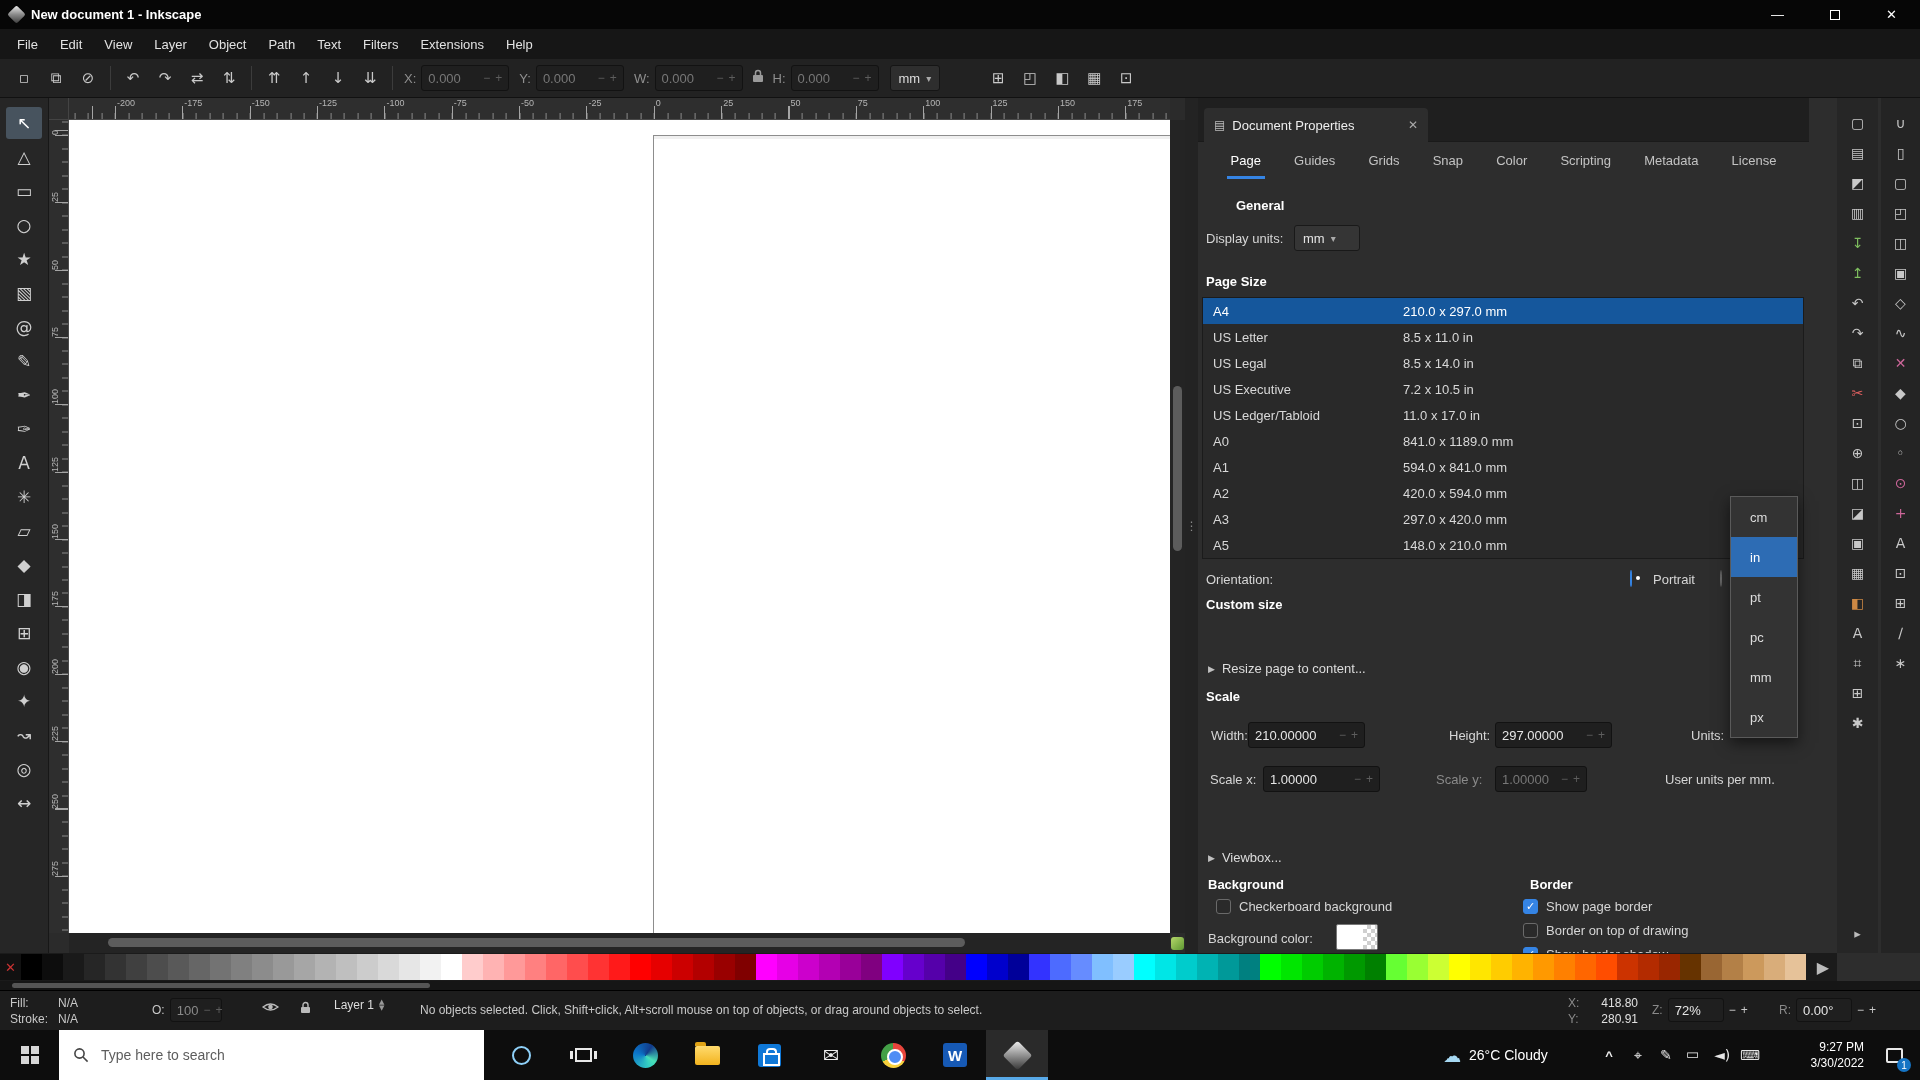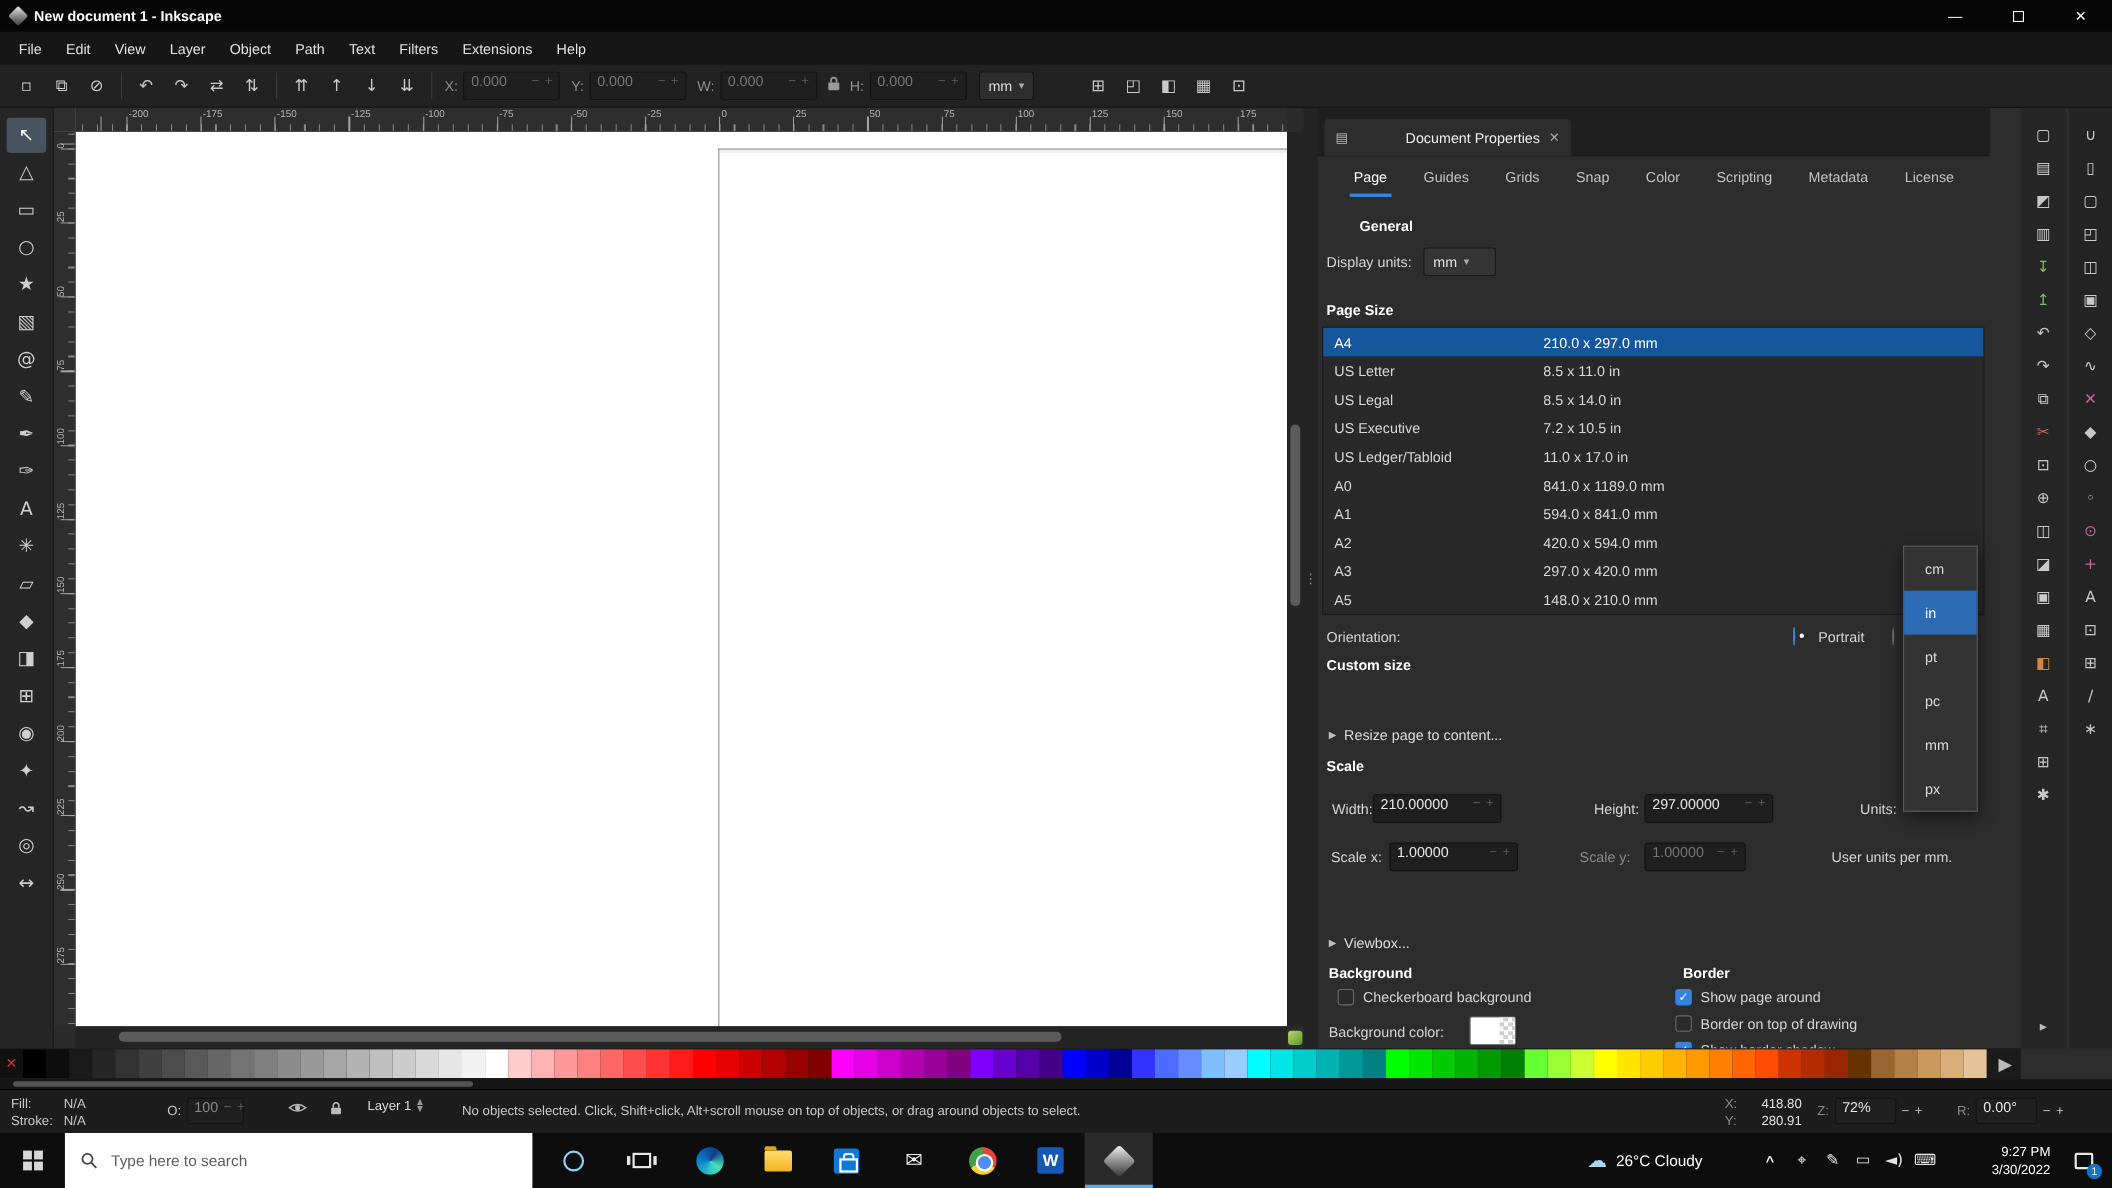--- a/index.html
+++ b/index.html
@@ -20,21 +20,21 @@
   .menubar { position:absolute; left:0; top:29px; width:1920px; height:30px; background:#161616; display:flex; align-items:center; padding-left:6px; }
   .menu-item { color:#e2e2e2; font-size:13px; padding:0 11px; height:30px; display:flex; align-items:center; }
 
   
   .toolbar { position:absolute; left:0; top:59px; width:1920px; height:39px; background:#222; border-bottom:1px solid #111; display:flex; align-items:center; padding-left:8px; }
   .tb-group { display:flex; align-items:center; }
   .tb-icon { width:28px; height:26px; margin:0 2px; display:flex; align-items:center; justify-content:center; color:#c9c9c9; font-size:15px; border-radius:3px; }
   .tb-sep { width:1px; height:24px; background:#3c3c3c; margin:0 6px; }
   .tb-field { display:flex; align-items:center; margin:0 5px; }
   .tb-field .lbl { color:#8f8f8f; font-size:13px; margin-right:5px; }
-  .num { background:#1f1f1f; border:1px solid #121212; border-radius:3px; height:26px; display:flex; padding:0 6px; font-size:13px; color:#e6e6e6; }
+  .num { background:#1f1f1f; border:1px solid #121212; border-radius:3px; height:26px; display:flex; align-items:center; padding:0 6px; font-size:13px; color:#e6e6e6; }
   .num .val { flex:1; }
   .num .st { color:#5d5d5d; font-size:12px; margin-left:5px; }
   .num.dis { color:#777; }
   .tb-field .num { width:88px; }
   .lock-ico { margin:0 4px; opacity:.8; }
   .tb-units { display:flex; align-items:center; background:#2e2e2e; border:1px solid #151515; border-radius:3px; height:26px; padding:0 8px; color:#ddd; font-size:13px; margin-left:6px; }
   .caret { color:#aaa; font-size:10px; margin-left:6px; }
   .tb-gap { width:42px; }
 
   
@@ -64,21 +64,21 @@
   .corner-ico { position:absolute; right:1px; bottom:3px; width:13px; height:13px; border-radius:3px; background:linear-gradient(135deg,#b6d86a,#5d9732); }
 
   
   .divider { position:absolute; left:1185px; top:98px; width:13px; height:855px; background:#232323; color:#8a8a8a; display:flex; align-items:center; justify-content:center; font-size:12px; }
 
   
   .dock { position:absolute; left:1198px; top:98px; width:611px; height:855px; background:#2d2d2d; font-size:13px; color:#d6d6d6; }
   .dock-tabbar { position:absolute; left:0; top:0; right:0; height:44px; background:#1f1f1f; border-bottom:1px solid #1a1a1a; }
   .dock-tab { position:absolute; left:6px; top:10px; height:34px; width:224px; background:#2d2d2d; border-radius:4px 4px 0 0; display:flex; align-items:center; padding:0 10px; }
   .dt-icon { color:#bbb; font-size:12px; margin-right:7px; font-family:"DejaVu Sans",sans-serif; }
-  .dt-title { color:#eee; font-size:13px; flex:1;text-align:right; }
+  .dt-title { color:#eee; font-size:13px; flex:1; }
   .dt-close { color:#aaa; font-size:12px; margin-left:8px; }
   .dock-tabs { position:absolute; left:0; top:44px; right:0; height:37px; display:flex; align-items:center; justify-content:space-around; padding:0 16px; }
   .dock-tabitem { position:relative; color:#c3c3c3; height:37px; display:flex; align-items:center; padding:0 4px; }
   .dock-tabitem.active { color:#fff; }
   .dock-tabitem.active::after { content:""; position:absolute; left:0; right:0; bottom:0; height:3px; background:#3584e4; }
   .dock h4 { position:absolute; color:#fff; font-size:13px; font-weight:bold; }
   .abs { position:absolute; }
   .dd { display:flex; align-items:center; background:#353535; border:1px solid #191919; border-radius:3px; height:26px; padding:0 8px; color:#e3e3e3; }
   .ps-list { position:absolute; left:4px; top:199px; width:602px; height:262px; background:#292929; border:1px solid #1b1b1b; }
   .ps-row { display:flex; height:26px; align-items:center; color:#d8d8d8; }
@@ -482,21 +482,21 @@
 
     <h4 class="abs" style="left:10px; top:862px;">Display</h4>
     <div class="cb-row" style="left:18px; top:884px;">
       <span class="cb checked"></span>
       <span>Use antialiasing</span>
     </div>
 
     <h4 class="abs" style="left:317px; top:779px;margin-left:15px;">Border</h4>
     <div class="cb-row" style="left:325px; top:801px;">
       <span class="cb checked"></span>
-      <span>Show page around</span>
+      <span>Show page border</span>
     </div>
     <div class="cb-row" style="left:325px; top:825px;">
       <span class="cb"></span>
       <span>Border on top of drawing</span>
     </div>
     <div class="cb-row" style="left:325px; top:849px;">
       <span class="cb checked"></span>
       <span>Show border shadow</span>
     </div>
     <span class="abs lblr" style="left:317px; top:882px;">Border color:</span>

